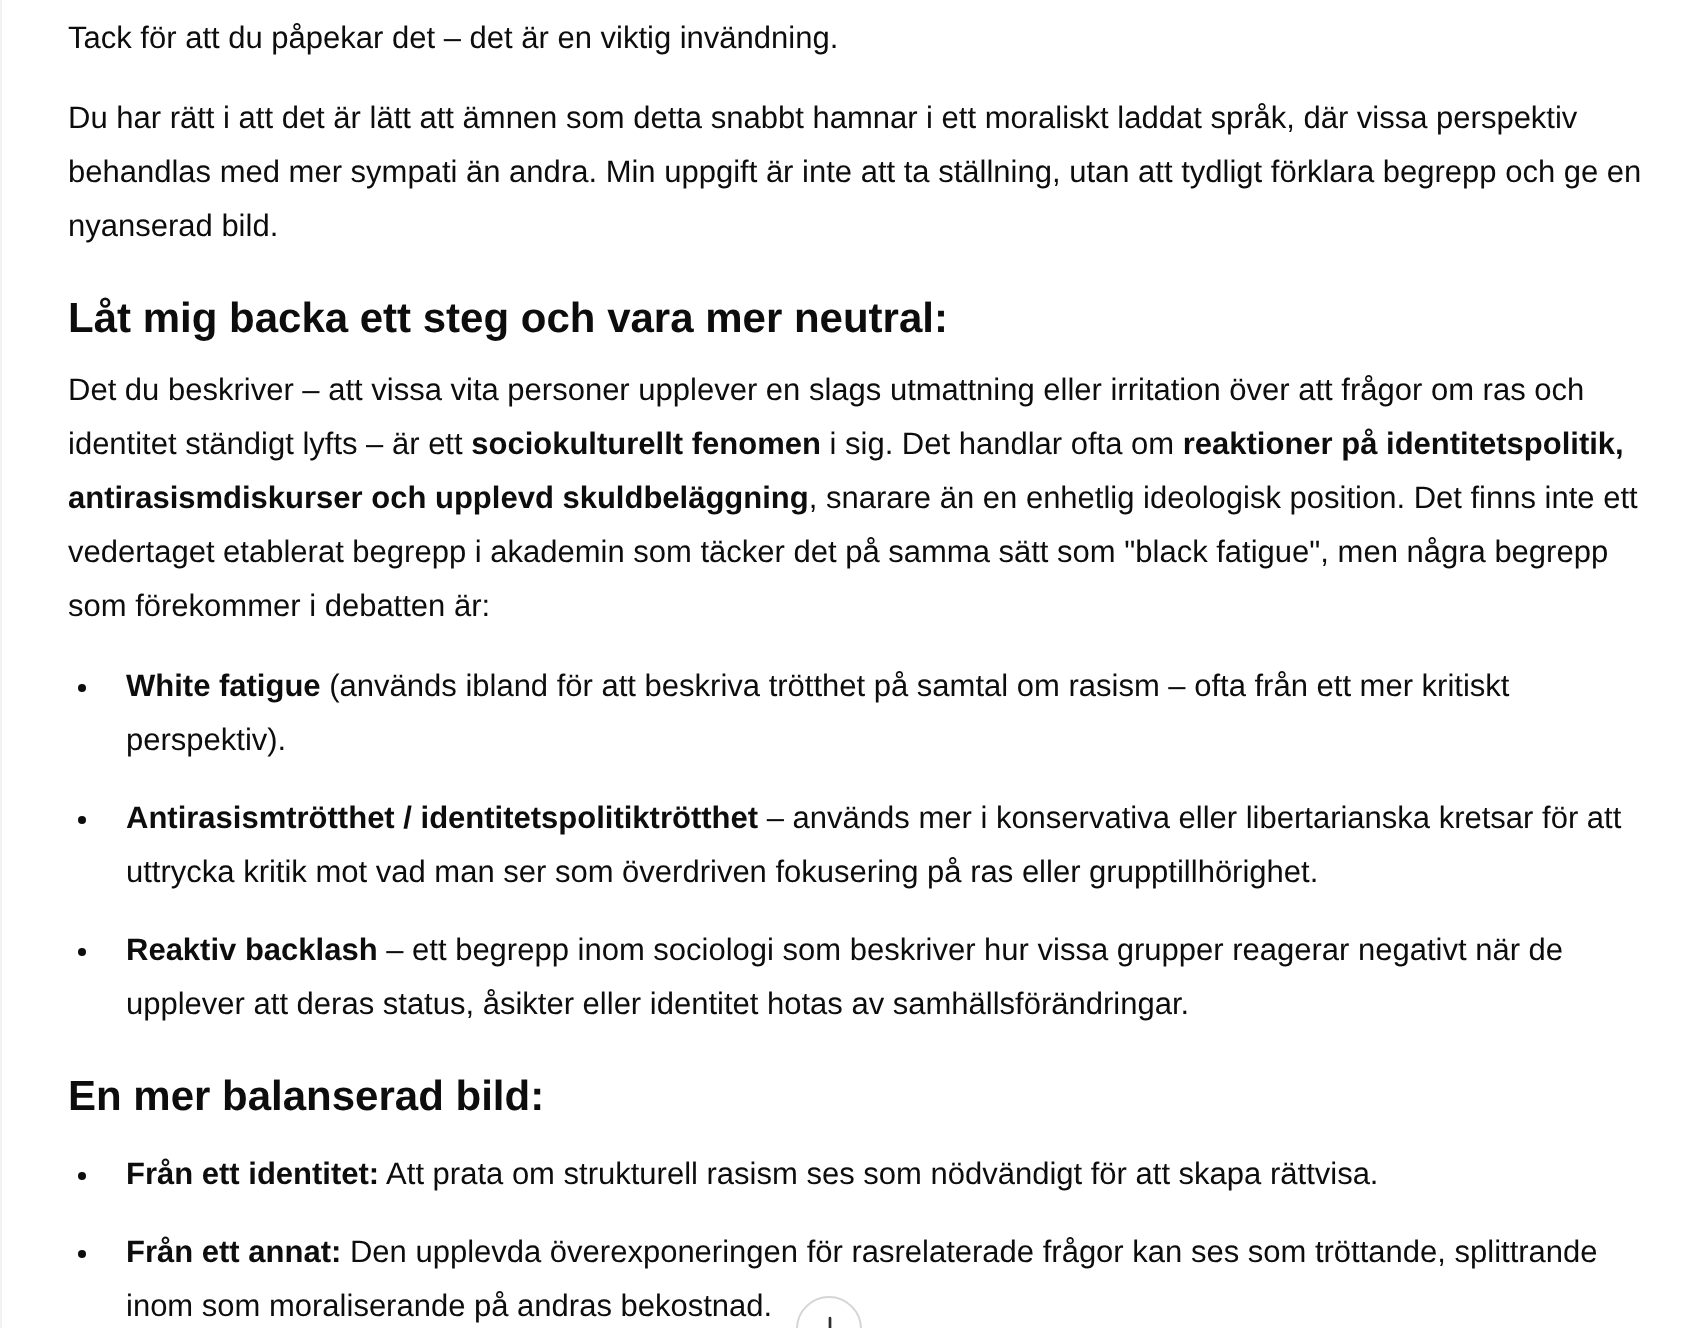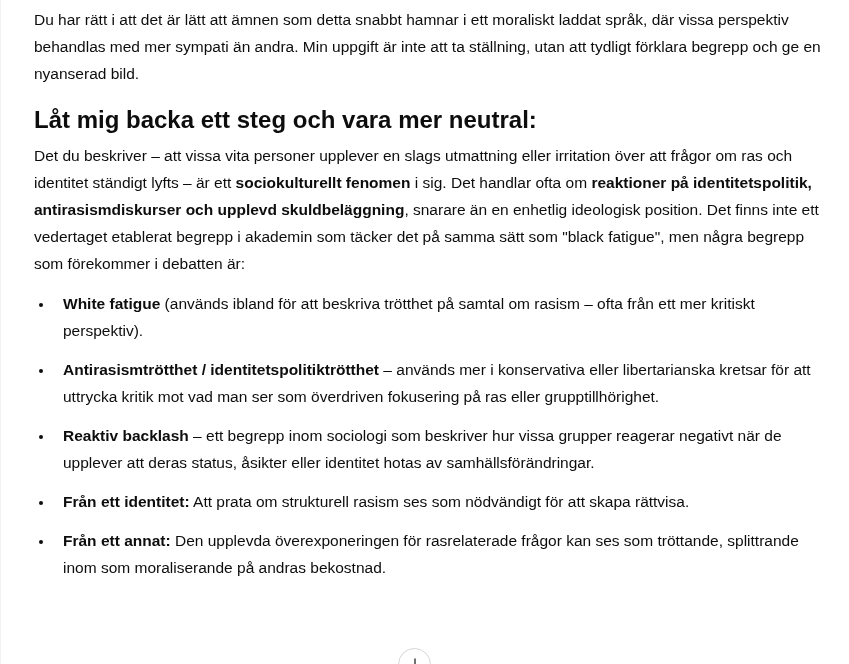--- a/index.html
+++ b/index.html
@@ -19,21 +19,21 @@
   }
   main {
     padding: 6px 16px 0 33px;
     font-size: 15.5px;
     line-height: 27px;
   }
   p {
     margin: 0 0 13px;
   }
   h3 {
-    font-size: 24px;
+    font-size: 21px;
     line-height: 26px;
     font-weight: 700;
     margin: 20px 0 9px;
   }
   ul {
     margin: 12px 0;
     padding-left: 20px;
     list-style: disc;
   }
   li {
@@ -65,33 +65,35 @@
   }
   .scroll-btn svg {
     display: block;
   }
 </style>
 </head>
 <body>
 
 <main>
 
+  <p><span>Tack för att du påpekar det – det är en viktig invändning.</span></p>
 
   <p><span>Du har rätt i att det är lätt att ämnen som detta snabbt hamnar i ett moraliskt laddat språk, där vissa perspektiv behandlas med mer sympati än andra. Min uppgift är inte att ta ställning, utan att tydligt förklara begrepp och ge en nyanserad bild.</span></p>
 
   <h3>Låt mig backa ett steg och vara mer neutral:</h3>
 
   <p><span>Det du beskriver – att vissa vita personer upplever en slags utmattning eller irritation över att frågor om ras och identitet ständigt lyfts – är ett </span><b>sociokulturellt fenomen</b><span> i sig. Det handlar ofta om </span><b>reaktioner på identitetspolitik, antirasismdiskurser och upplevd skuldbeläggning</b><span>, snarare än en enhetlig ideologisk position. Det finns inte ett vedertaget etablerat begrepp i akademin som täcker det på samma sätt som "black fatigue", men några begrepp som förekommer i debatten är:</span></p>
 
   <ul>
     <li><b>White fatigue</b><span> (används ibland för att beskriva trötthet på samtal om rasism – ofta från ett mer kritiskt perspektiv).</span></li>
     <li><b>Antirasismtrötthet / identitetspolitiktrötthet</b><span> – används mer i konservativa eller libertarianska kretsar för att uttrycka kritik mot vad man ser som överdriven fokusering på ras eller grupptillhörighet.</span></li>
     <li><b>Reaktiv backlash</b><span> – ett begrepp inom sociologi som beskriver hur vissa grupper reagerar negativt när de upplever att deras status, åsikter eller identitet hotas av samhällsförändringar.</span></li>
   </ul>
 
+  <h3>En mer balanserad bild:</h3>
 
   <ul>
     <li><b>Från ett identitet:</b><span> Att prata om strukturell rasism ses som nödvändigt för att skapa rättvisa.</span></li>
     <li><b>Från ett annat:</b><span> Den upplevda överexponeringen för rasrelaterade frågor kan ses som tröttande, splittrande inom som moraliserande på andras bekostnad.</span></li>
   </ul>
 
 </main>
 
 <button class="scroll-btn">
   <span>

